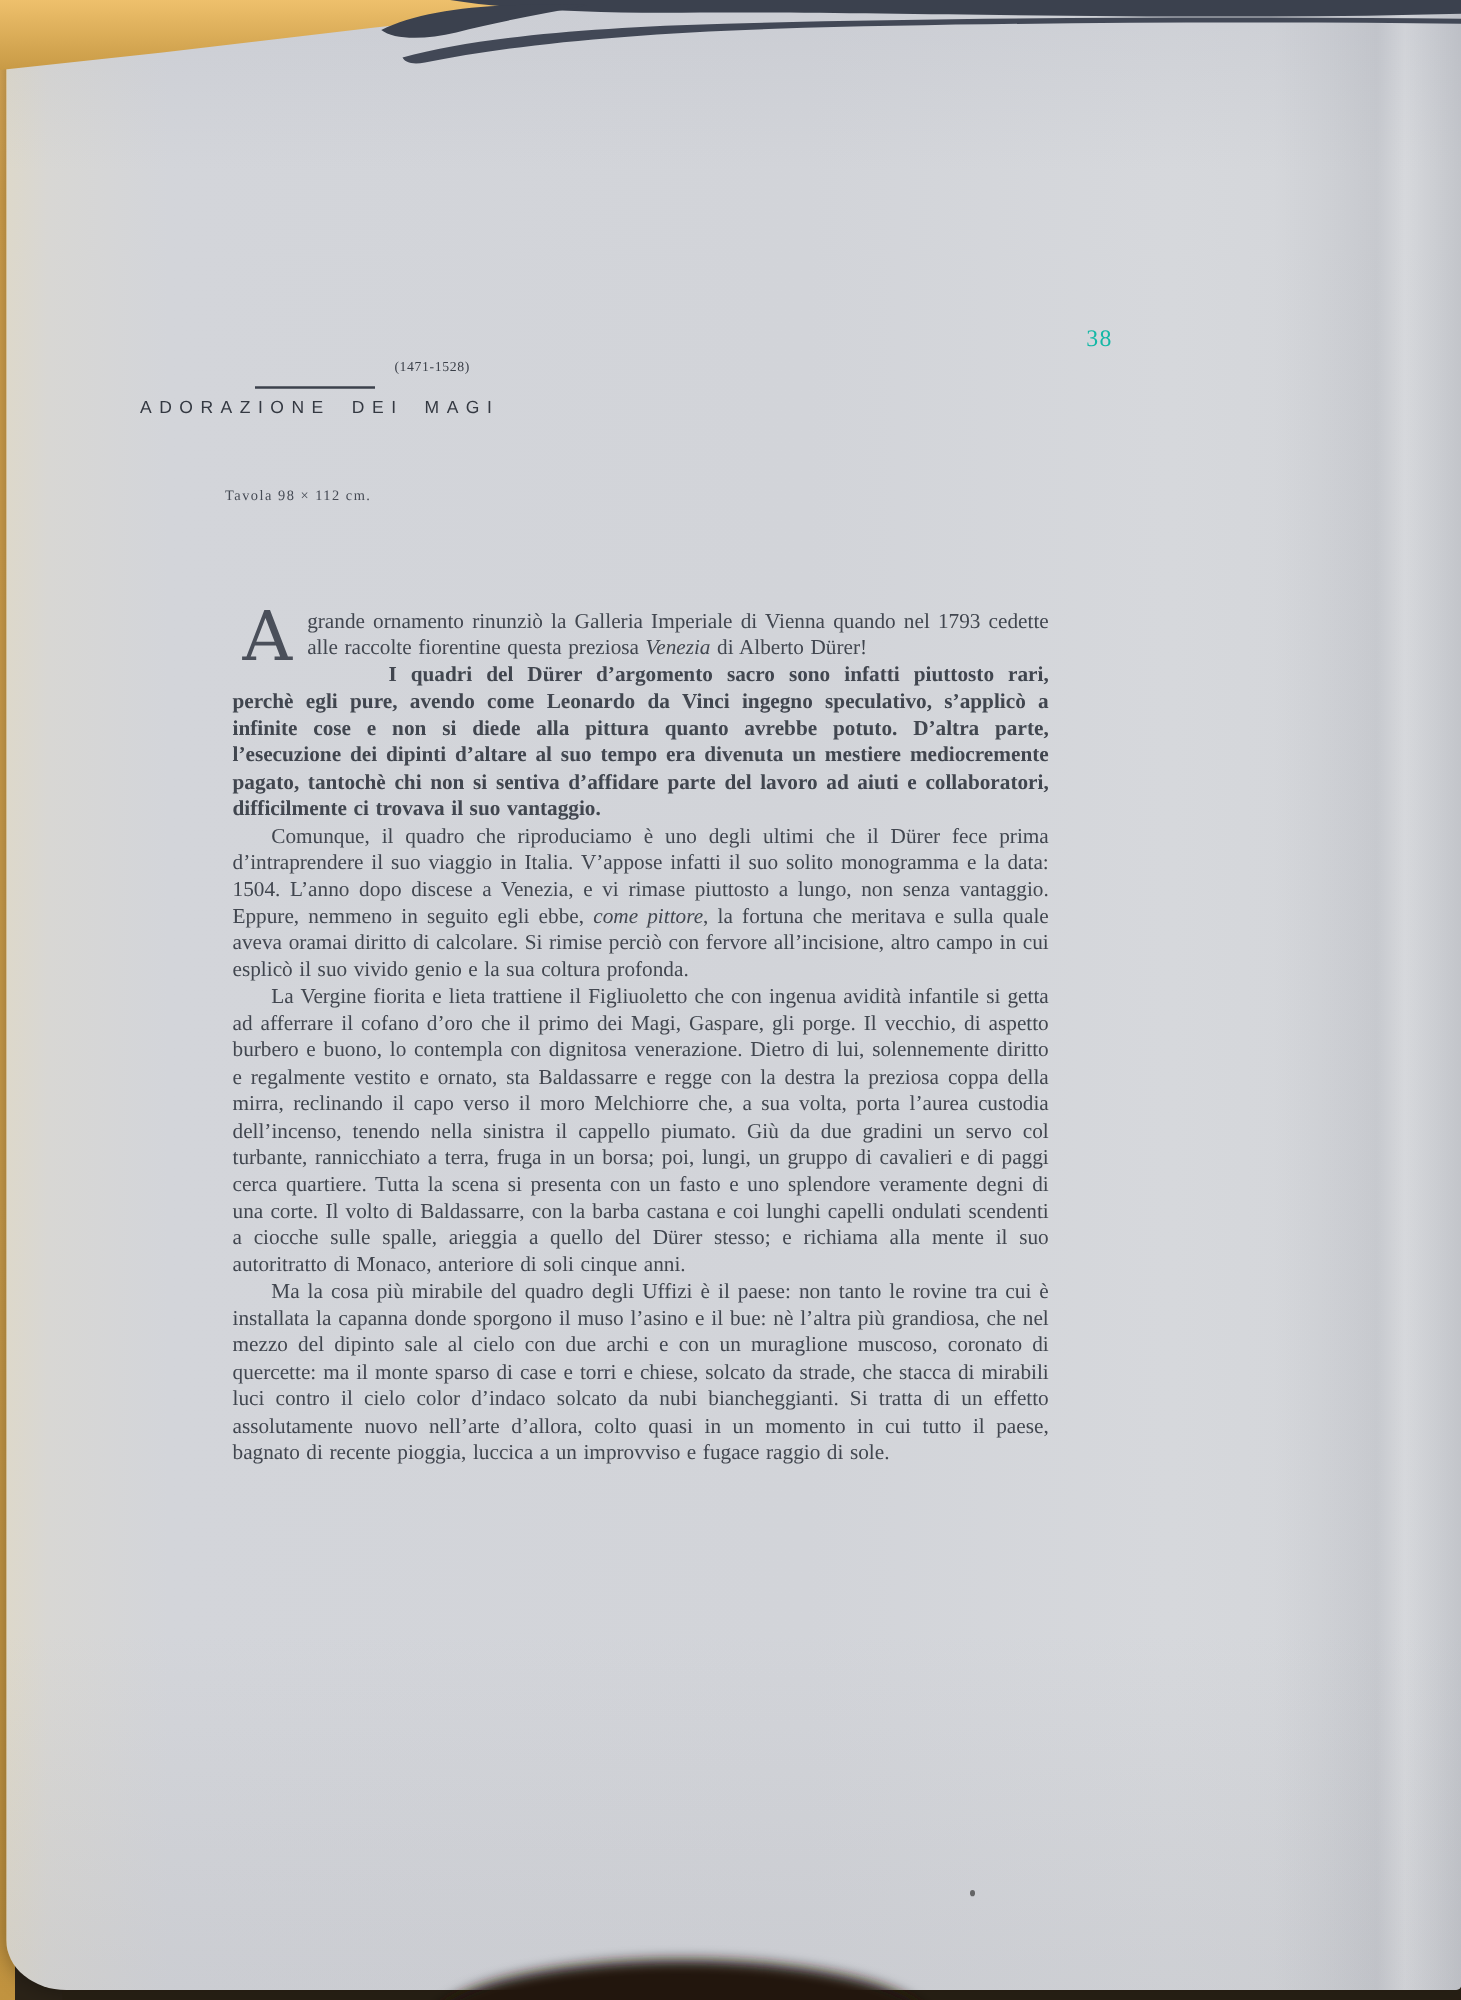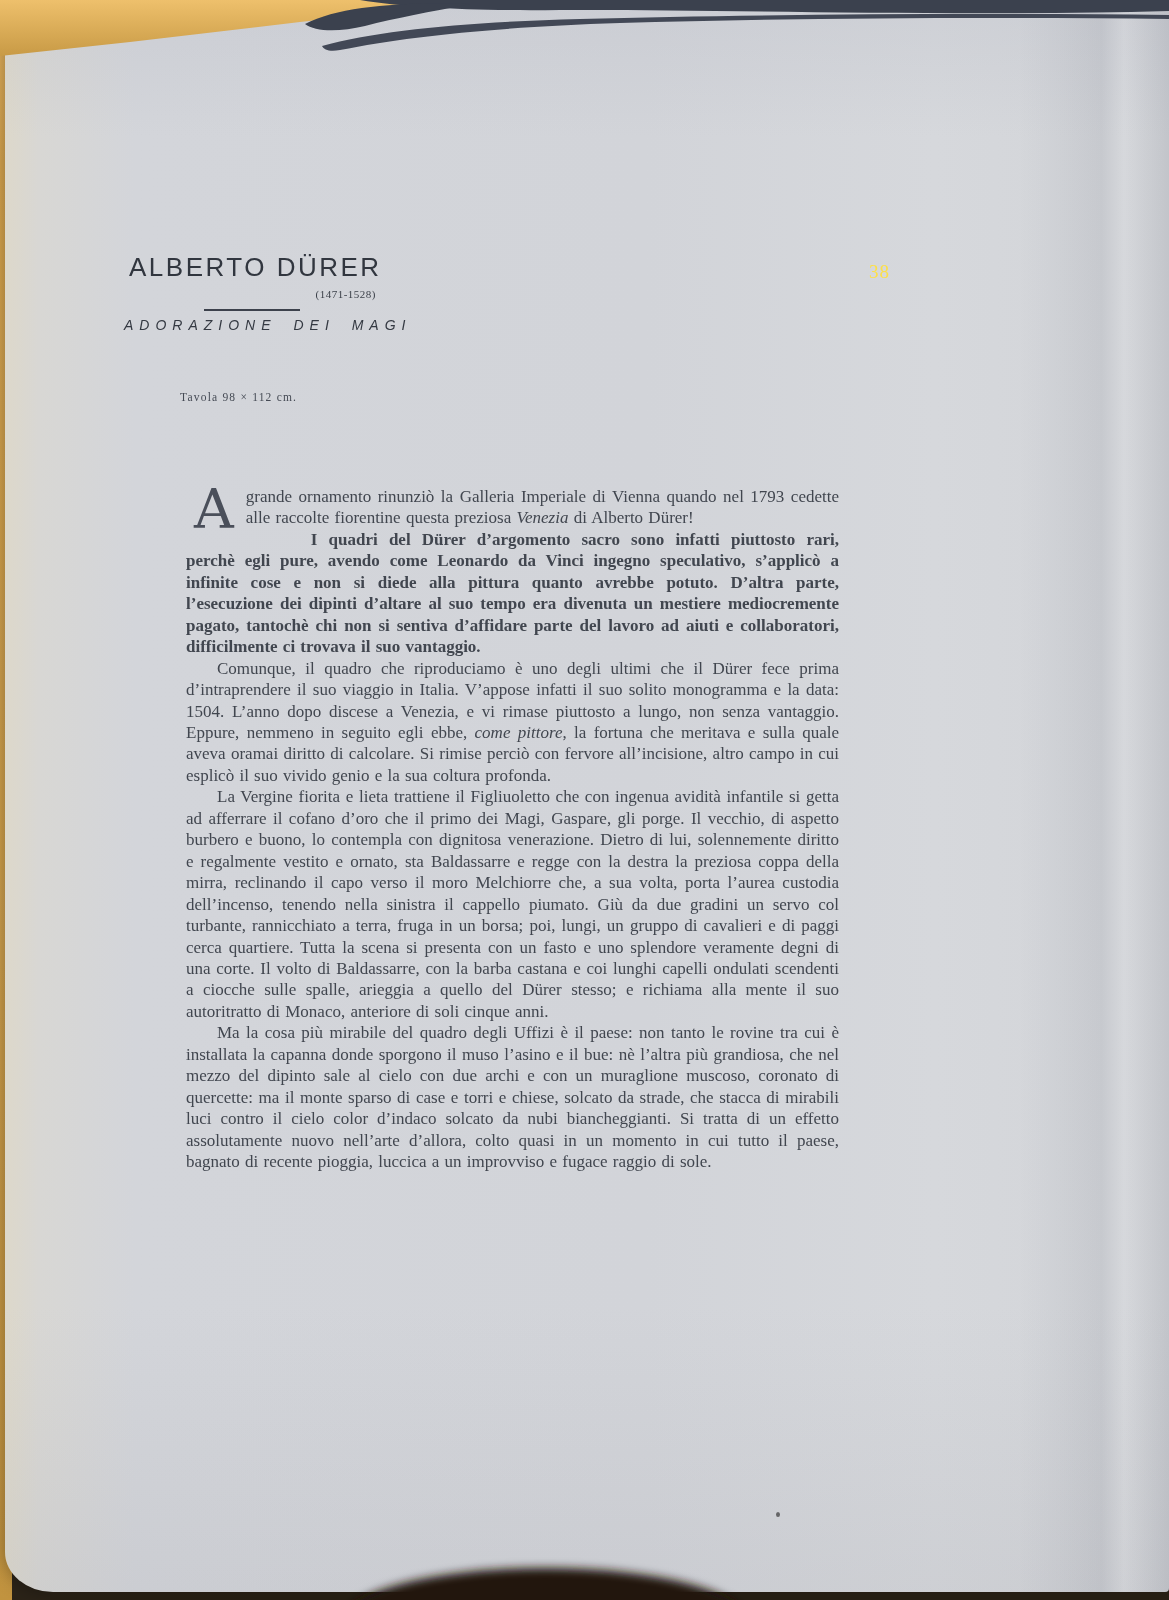--- a/index.html
+++ b/index.html
@@ -42,31 +42,31 @@
     position: absolute; left: 129px; top: 252px;
     font-family: "Liberation Sans", sans-serif;
     font-size: 26px; letter-spacing: 2.5px; color: #31363f; white-space: nowrap;
   }
   .dates {
     position: absolute; left: 129px; top: 288px; width: 247px; text-align: right;
     font-size: 11px; letter-spacing: 0.5px; color: #3a3f48;
   }
   .rule { position: absolute; left: 204px; top: 309px; width: 96px; height: 2px; background: #3c414c; }
   .title {
-    position: absolute; left: 124px; top: 317px;
+    position: absolute; left: 112px; top: 317px;
     font-family: "Liberation Sans", sans-serif;
-    font-size: 14px; letter-spacing: 6px; word-spacing: 7px; color: #343942; white-space: nowrap; font-style: italic;
+    font-size: 14px; letter-spacing: 6px; word-spacing: 7px; color: #343942; white-space: nowrap;
   }
   .caption {
     position: absolute; left: 180px; top: 347px;
     font-size: 11.5px; letter-spacing: 1.2px; color: #454a54; white-space: nowrap; margin-top: 44px;
   }
   .pagenum {
     position: absolute; left: 869px; top: 261px;
-    font-size: 19px; letter-spacing: 1px; color: #fde047;
+    font-size: 19px; letter-spacing: 1px; color: #14b8a6;
   }
   .article {
     position: absolute; left: 186px; top: 486px; width: 653px;
     font-size: 17px; line-height: 21.45px; text-align: justify;
     color: #41464f; word-spacing: 1px;
   }
   .para { margin: 0; }
   .para.indent { text-indent: 31px; }
   .para.indent-wide { text-indent: 65px; font-weight: bold; }
   .italic { font-style: italic; }
@@ -107,21 +107,20 @@
       </filter>
     </defs>
     <rect x="50" y="52" width="1119" height="10" fill="#261e13" opacity="0.9"></rect>
     <ellipse cx="545" cy="80" rx="200" ry="52" fill="#201910" filter="url(#soft)"></ellipse>
   </svg>
 
   <div class="speck"></div>
 
   <div class="content">
 
-    <div class="artist">ALBERTO DÜRER</div>
     <div class="dates">(1471-1528)</div>
     <div class="rule"></div>
     <div class="title">ADORAZIONE DEI MAGI</div>
     <div class="caption">Tavola 98 × 112 cm.</div>
     <div class="pagenum">38</div>
 
     <article class="article">
       <p class="para"><span class="dropcap">A</span><span>grande ornamento rinunziò la Galleria Imperiale di Vienna quando nel 1793 cedette alle raccolte fiorentine questa preziosa </span><span class="italic">Venezia</span><span> di Alberto Dürer!</span></p>
       <p class="para indent-wide"><span>I quadri del Dürer d’argomento sacro sono infatti piuttosto rari, perchè egli pure, avendo come Leonardo da Vinci ingegno speculativo, s’applicò a infinite cose e non si diede alla pittura quanto avrebbe potuto. D’altra parte, l’esecuzione dei dipinti d’altare al suo tempo era divenuta un mestiere mediocremente pagato, tantochè chi non si sentiva d’affidare parte del lavoro ad aiuti e collaboratori, difficilmente ci trovava il suo vantaggio.</span></p>
       <p class="para indent"><span>Comunque, il quadro che riproduciamo è uno degli ultimi che il Dürer fece prima d’intraprendere il suo viaggio in Italia. V’appose infatti il suo solito monogramma e la data: 1504. L’anno dopo discese a Venezia, e vi rimase piuttosto a lungo, non senza vantaggio. Eppure, nemmeno in seguito egli ebbe, </span><span class="italic">come pittore</span><span>, la fortuna che meritava e sulla quale aveva oramai diritto di calcolare. Si rimise perciò con fervore all’incisione, altro campo in cui esplicò il suo vivido genio e la sua coltura profonda.</span></p>

